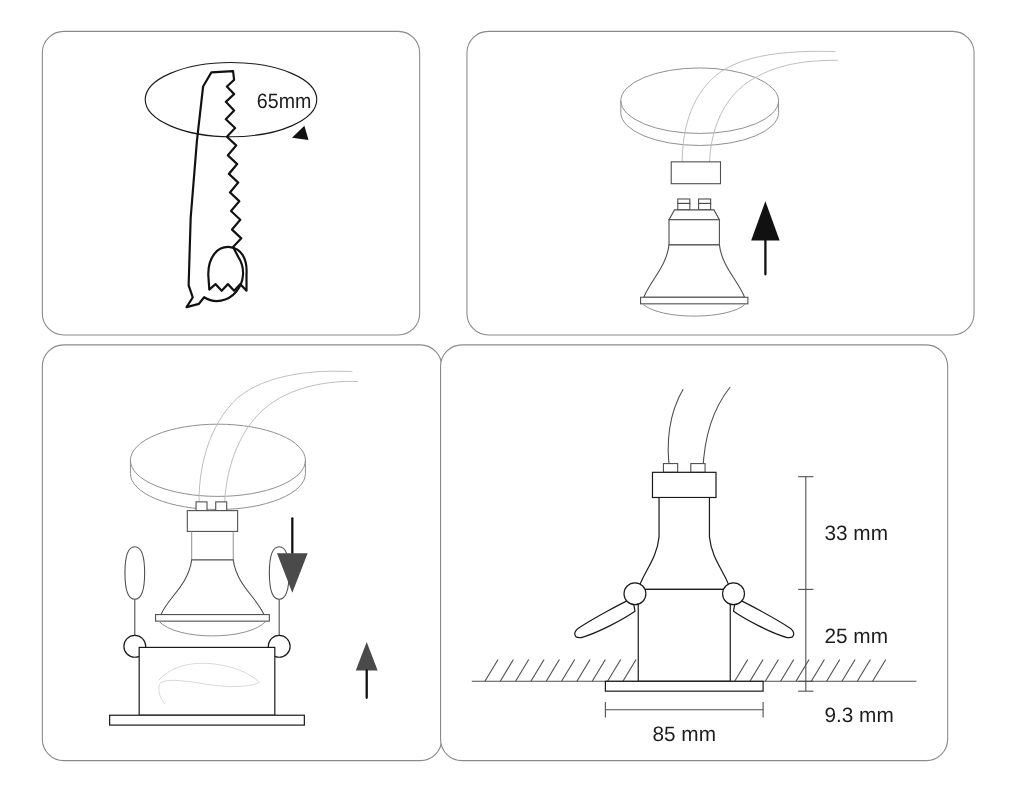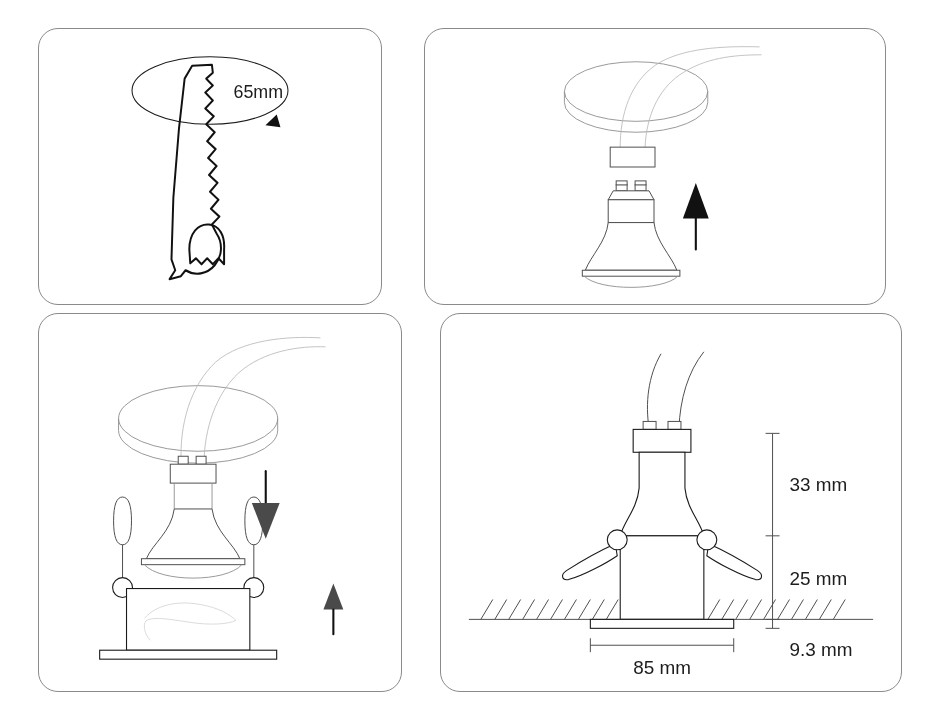--- a/index.html
+++ b/index.html
@@ -34,21 +34,21 @@
     top: 0;
     width: 100%;
     height: 100%;
     display: block;
     overflow: visible;
   }
   
   #panel-1 { left: 38px;  top: 28px;  width: 344px; height: 277px; }
   #panel-2 { left: 424px; top: 28px;  width: 462px; height: 277px; }
   #panel-3 { left: 38px;  top: 313px; width: 364px; height: 379px; }
-  #panel-4 { left: 440px; top: 313px; width: 462px; height: 379px; }
+  #panel-4 { left: 400px; top: 313px; width: 462px; height: 379px; }
 
   
   .ln-dark   { stroke: #1a1a1a; fill: none; stroke-width: 1.1; }
   .ln-bold   { stroke: #111111; fill: none; stroke-width: 2.1; stroke-linejoin: round; stroke-linecap: round; }
   .ln-mid    { stroke: #4f4f4f; fill: none; stroke-width: 1.0; }
   .ln-soft   { stroke: #8e8e8e; fill: none; stroke-width: 0.9; }
   .ln-faint  { stroke: #b9b9b9; fill: none; stroke-width: 0.85; }
   .ln-ghost  { stroke: #d2d2d2; fill: none; stroke-width: 0.8; }
   .fill-black{ fill: #111111; stroke: none; }
   .fill-gray { fill: #4a4a4a; stroke: none; }

